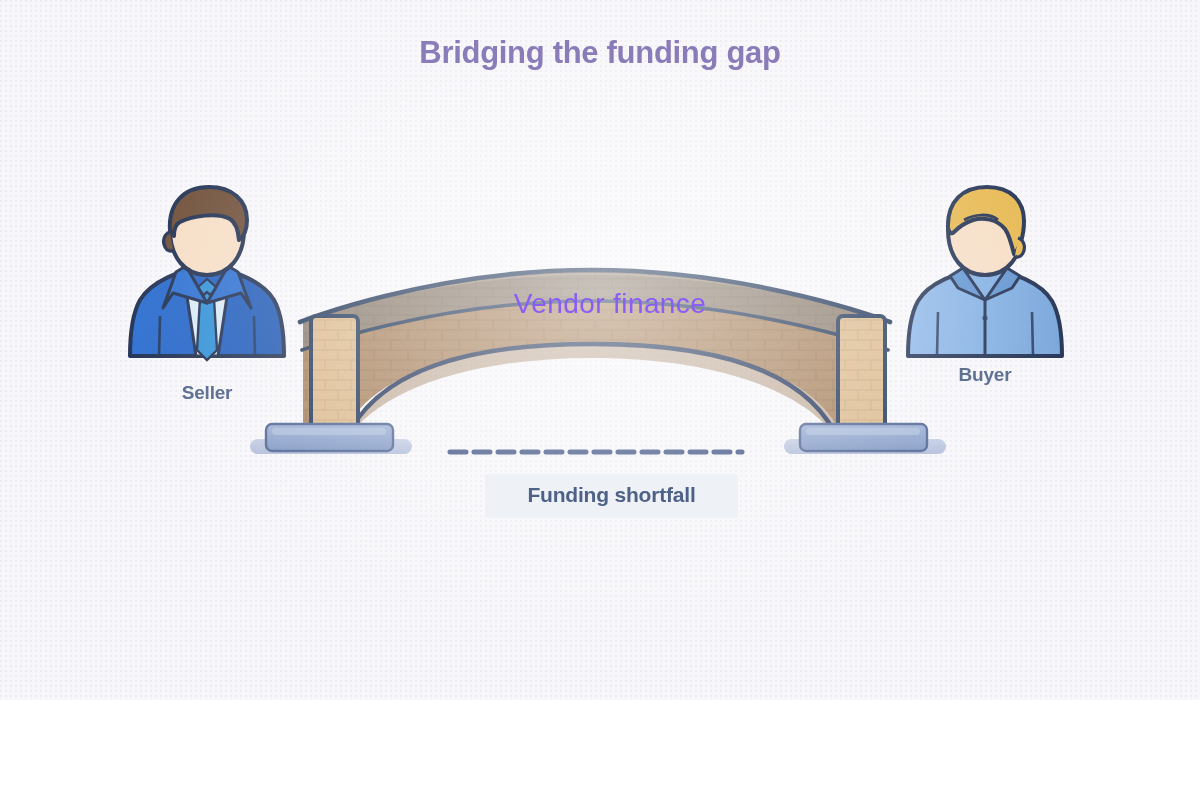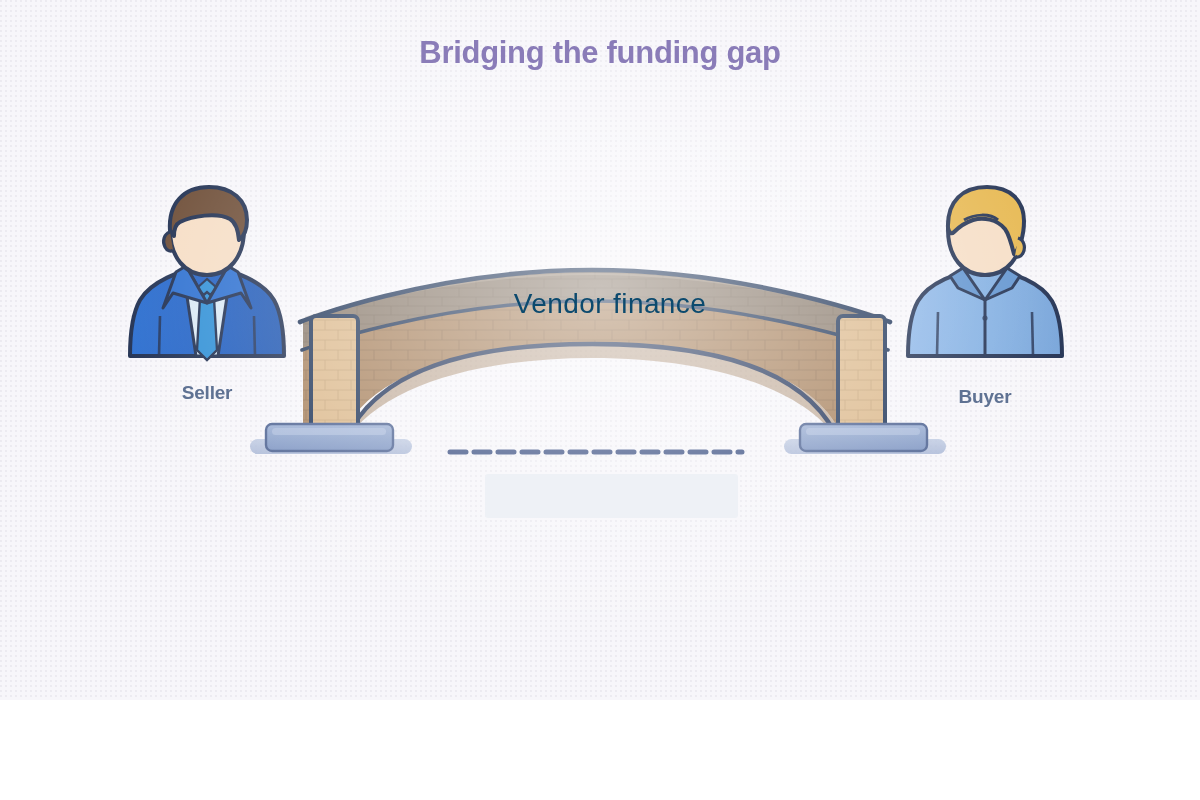--- a/index.html
+++ b/index.html
@@ -56,30 +56,30 @@
     letter-spacing: -0.3px;
   }
   .person-label {
     font-size: 19px;
     font-weight: bold;
     color: #5f7293;
     text-align: center;
     letter-spacing: -0.2px;
   }
   #seller-label { left: 107px; width: 200px; top: 382px; }
-  #buyer-label  { left: 885px; width: 200px; top: 386px; }
+  #buyer-label  { left: 885px; width: 200px; top: 364px; }
 
   #arch-text {
     left: 360px;
     width: 500px;
     top: 288px;
     text-align: center;
     font-size: 28px;
     font-weight: normal;
-    color: #0c4a6e;
+    color: #8b5cf6;
     letter-spacing: 0.4px;
   }
   #shortfall-box {
     position: absolute;
     left: 485px;
     top: 474px;
     width: 253px;
     height: 44px;
     background: #eef1f6;
     border-radius: 3px;
@@ -298,14 +298,15 @@
 
   <div class="txt" id="title">Bridging the funding gap</div>
 
   <div class="txt person-label" id="seller-label">Seller</div>
 
   <div class="txt person-label" id="buyer-label">Buyer</div>
 
   <div class="txt" id="arch-text">Vendor finance</div>
 
   <div id="shortfall-box"></div>
+  <div class="txt" id="shortfall-label">Funding shortfall</div>
 
 </div>
 
 </body></html>

